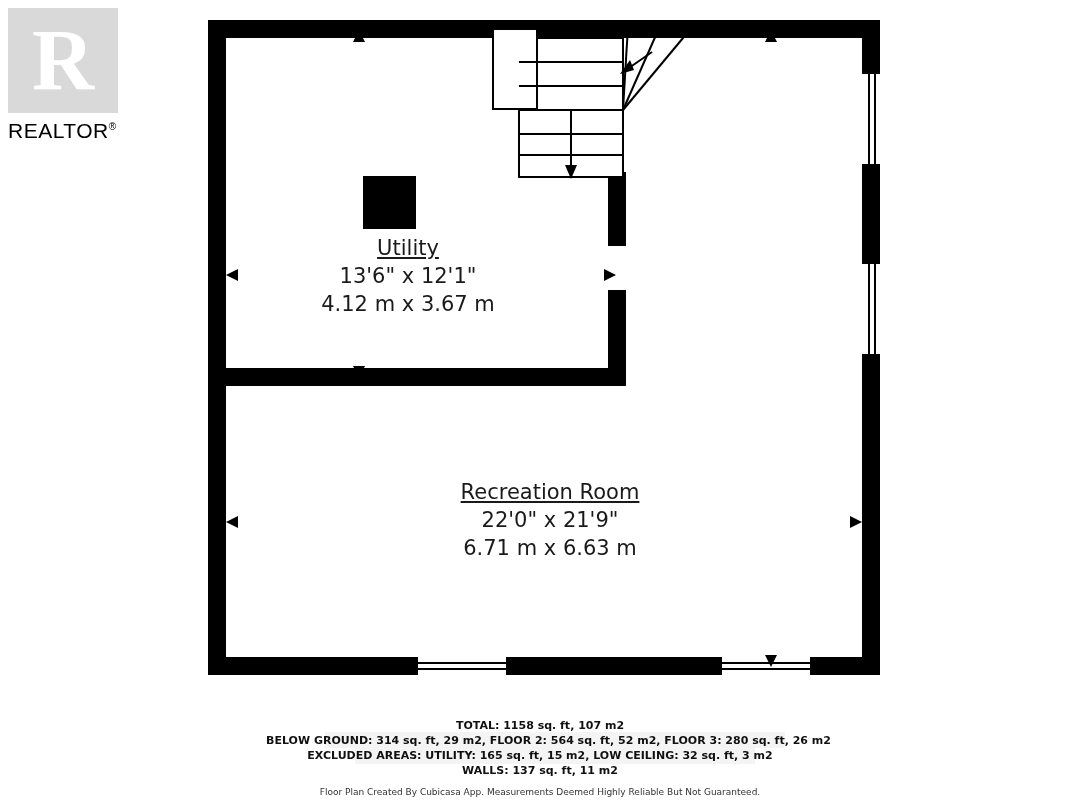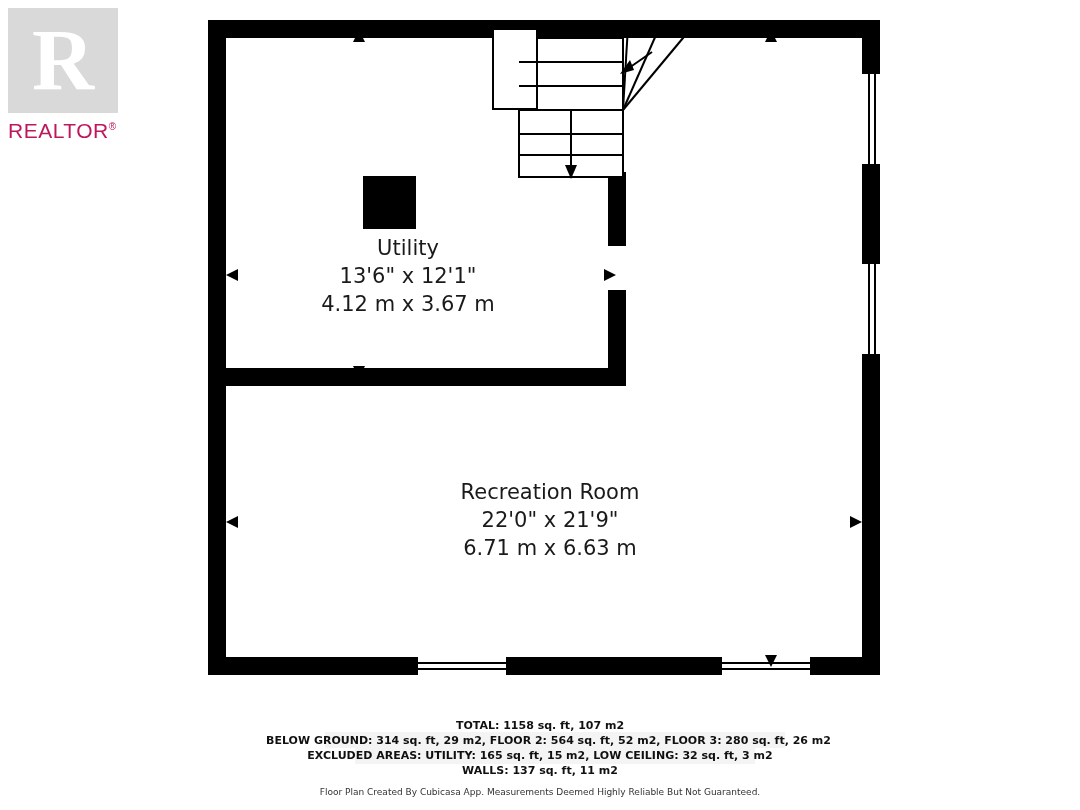--- a/index.html
+++ b/index.html
@@ -43,21 +43,21 @@
     color: #ffffff;
     font-family: "Liberation Serif", serif;
     font-weight: bold;
     font-size: 86px;
     line-height: 105px;
     text-align: center;
     letter-spacing: 0px;
   }
   #realtor-text {
     margin-top: 6px;
-    color: #be185d;
+    color: #000000;
     font-family: "Liberation Sans", sans-serif;
     font-size: 21px;
     letter-spacing: 0.5px;
     white-space: nowrap;
   }
   #realtor-text sup {
     font-size: 10px;
     vertical-align: super;
   }
 
@@ -74,20 +74,21 @@
   .room-label {
     position: absolute;
     text-align: center;
     color: #1a1a1a;
     font-family: "DejaVu Sans", sans-serif;
     white-space: nowrap;
   }
   .room-label .name {
     font-size: 21px;
     line-height: 28px;
+    text-decoration: underline;
   }
   .room-label .dim-imp {
     font-size: 21px;
     line-height: 28px;
   }
   .room-label .dim-met {
     font-size: 21px;
     line-height: 28px;
   }
 

